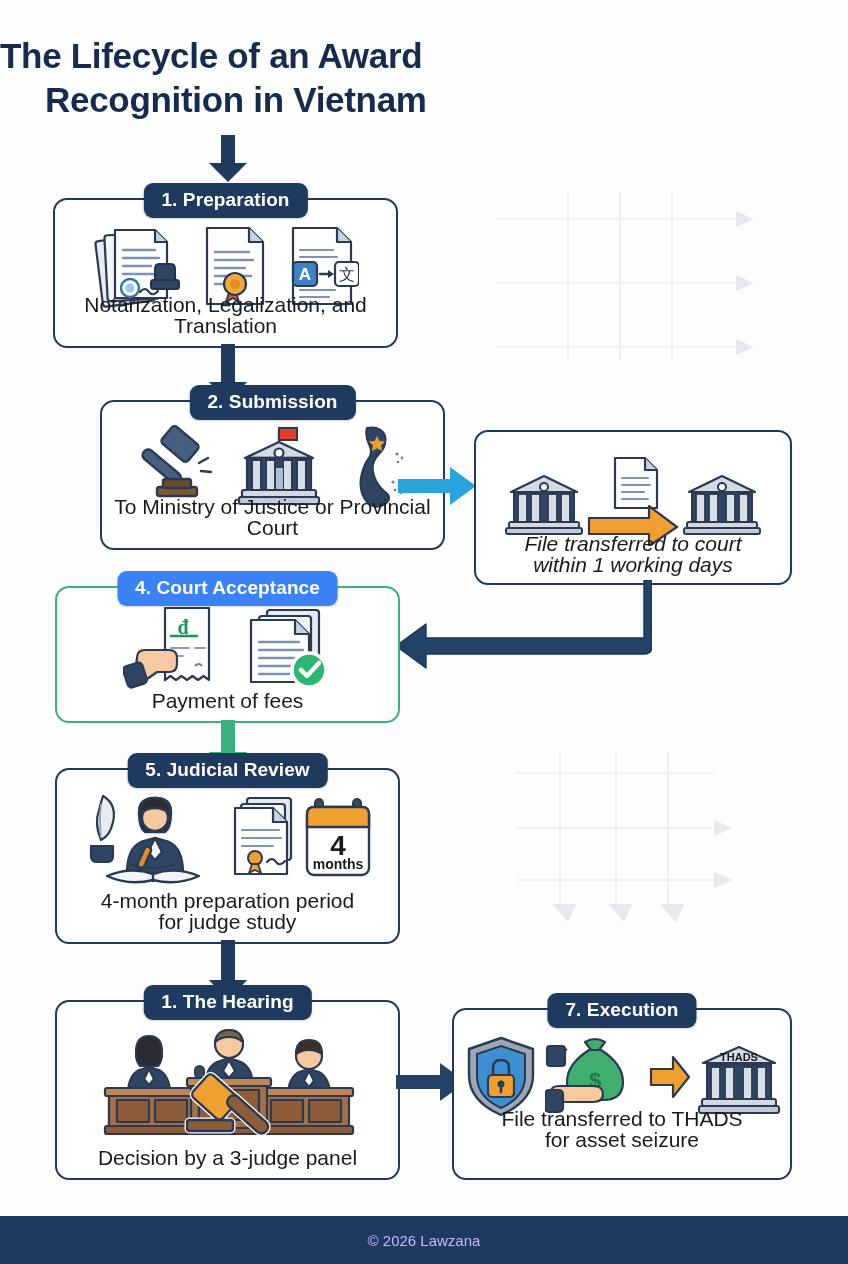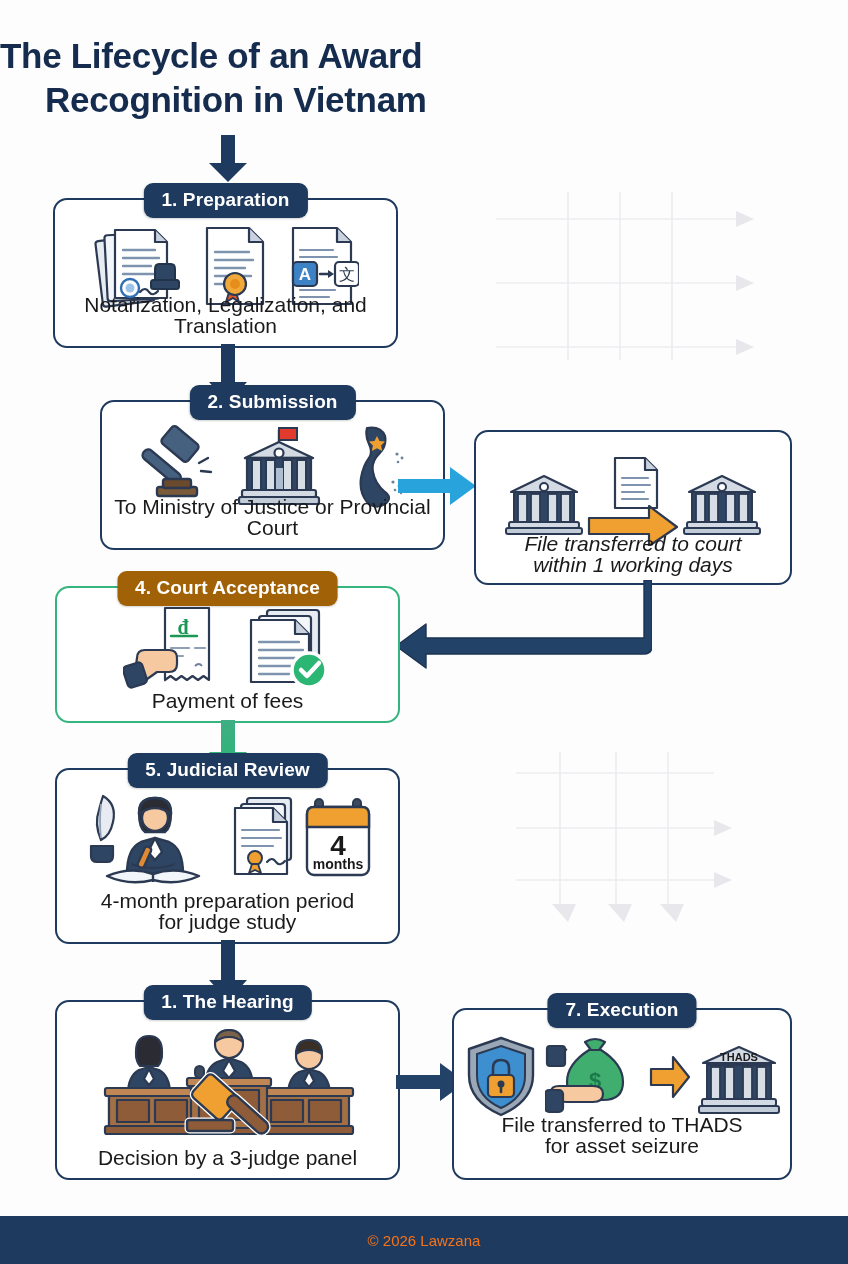--- a/index.html
+++ b/index.html
@@ -45,39 +45,39 @@
     background:#1f3a5f;
     color:#ffffff;
     font-size:19px;
     font-weight:bold;
     padding:6px 18px 7px 18px;
     border-radius:9px;
     white-space:nowrap;
     letter-spacing:0.1px;
     box-shadow:0 1px 2px rgba(0,0,0,.18);
   }
-  .pill.green{background:#a16207;}
+  .pill.green{background:#3b82f6;}
   .caption{
     position:absolute;
     left:0;right:0;bottom:10px;
     text-align:center;
     font-size:21px;
     line-height:21px;
     color:#1a1a1a;
   }
   .art{
     position:absolute;left:0;right:0;top:22px;
     display:flex;align-items:center;justify-content:center;
     gap:10px;
   }
 
   
   .footer{
     position:absolute;left:0;bottom:0;width:848px;height:48px;
-    background:#1f3a5f;color:#f97316;
+    background:#1f3a5f;color:#c4b5fd;
     display:flex;align-items:center;justify-content:center;
     font-size:15px;
   }
 </style>
 </head>
 <body>
 
 <div class="canvas">
 
   <div class="grid" style="left:496px;top:192px;">
@@ -546,21 +546,21 @@
         <g fill="#d8dee6" stroke="#2b3a52" stroke-width="1.8">
           <rect x="14" y="30" width="9" height="32"></rect>
           <rect x="28" y="30" width="9" height="32"></rect>
           <rect x="46" y="30" width="9" height="32"></rect>
           <rect x="60" y="30" width="9" height="32"></rect>
         </g>
         <rect x="5" y="62" width="74" height="7" rx="2" fill="#d3dae3" stroke="#2b3a52" stroke-width="2"></rect>
         <rect x="2" y="69" width="80" height="7" rx="2" fill="#c2ccd8" stroke="#2b3a52" stroke-width="2"></rect>
       </svg>
     </div>
-    <div class="caption" style="bottom:22px;">
+    <div class="caption" style="bottom:28px;">
       <div>File transferred to THADS</div>
       <div>for asset seizure</div>
     </div>
   </div>
 
   <div class="footer">
     <span>© 2026 Lawzana</span>
   </div>
 
 </div>

